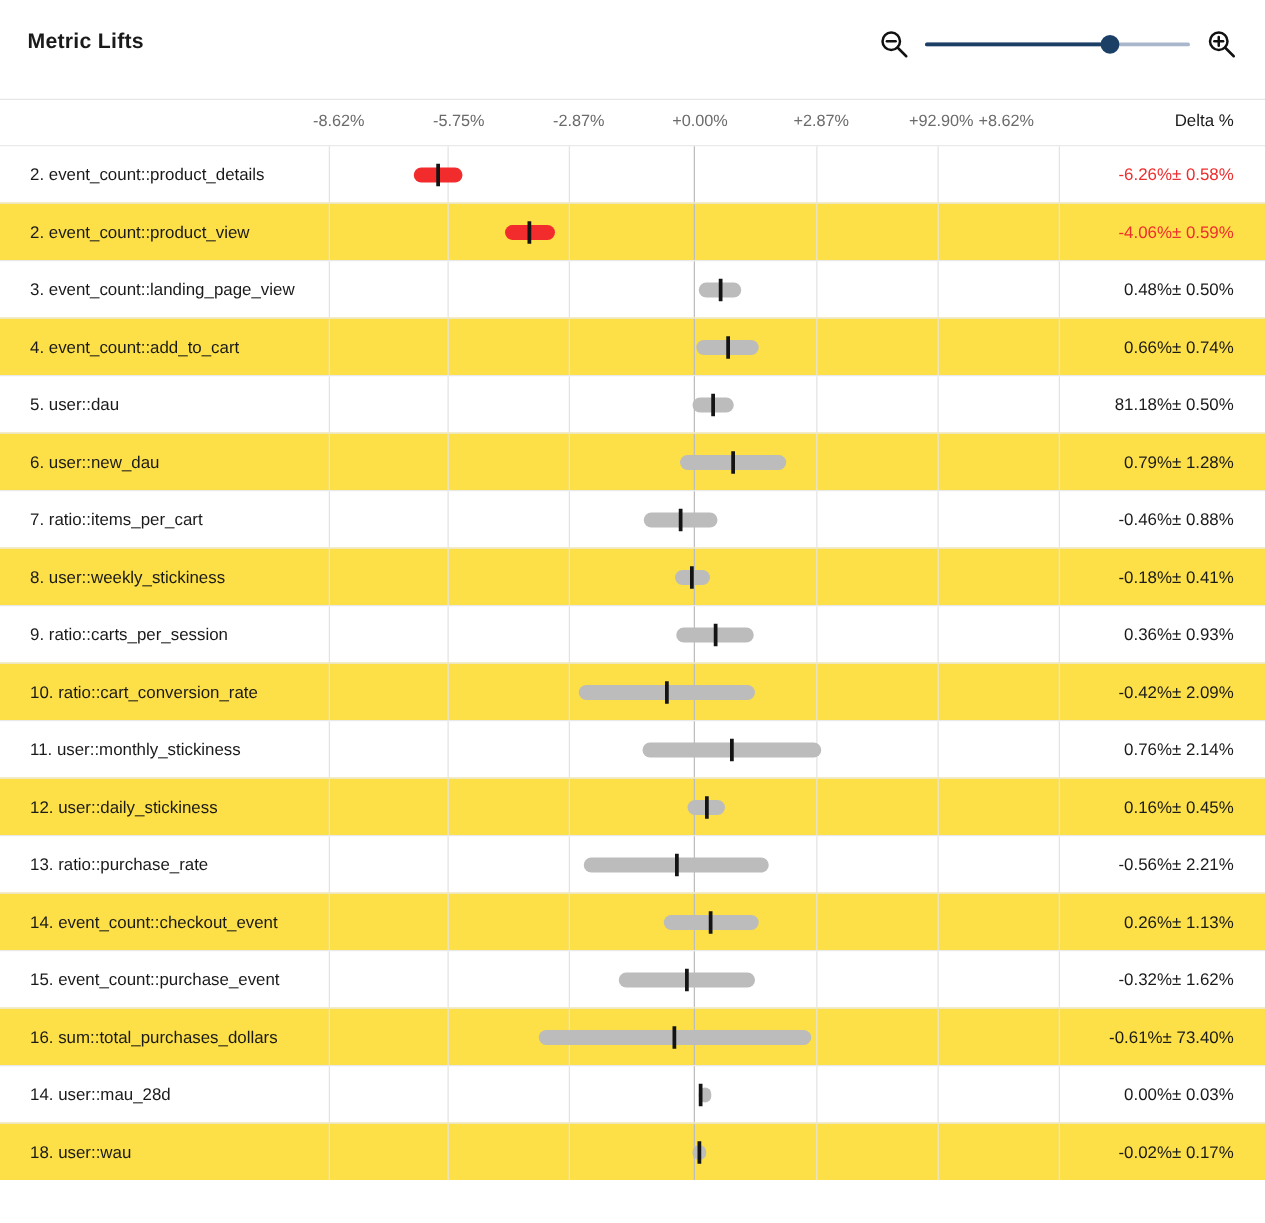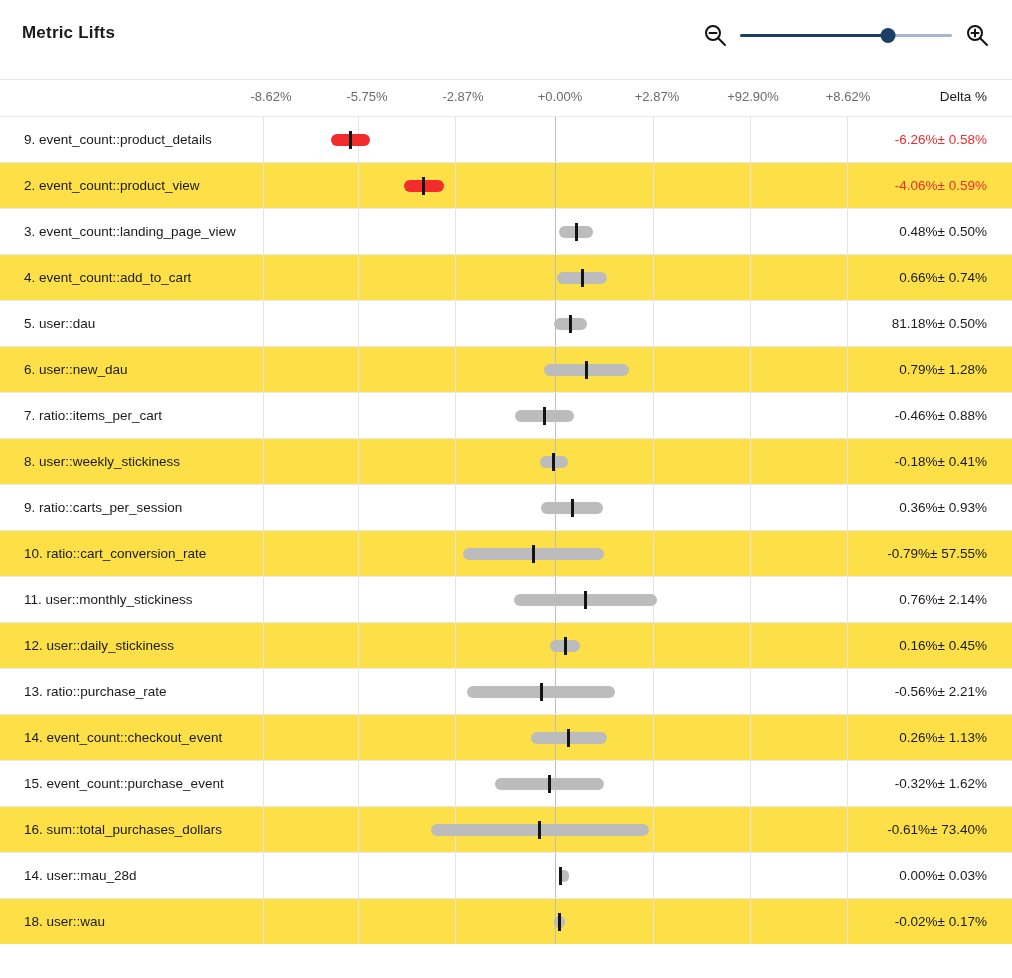--- a/index.html
+++ b/index.html
@@ -181,33 +181,33 @@
   </div>
 
   <div class="axis" id="axis">
     <div class="axis-delta-header">Delta %</div>
   <div class="axis-tick" style="left: 271px;">-8.62%</div>
       <div class="axis-tick" style="left: 367px;">-5.75%</div>
       <div class="axis-tick" style="left: 463px;">-2.87%</div>
       <div class="axis-tick" style="left: 560px;">+0.00%</div>
       <div class="axis-tick" style="left: 657px;">+2.87%</div>
       <div class="axis-tick" style="left: 753px;">+92.90%</div>
-      <div class="axis-tick" style="left: 848px;">+8.62%</div>
+      <div class="axis-tick" style="left: 805px;">+8.62%</div>
     </div>
 
   <div class="table" id="table">
       <div class="row odd">
         <div class="gridline" style="left: 263px;"></div>
         <div class="gridline" style="left: 358px;"></div>
         <div class="gridline" style="left: 455px;"></div>
         <div class="gridline zero" style="left: 555px;"></div>
         <div class="gridline" style="left: 653px;"></div>
         <div class="gridline" style="left: 750px;"></div>
         <div class="gridline" style="left: 847px;"></div>
-        <div class="row-label">9. event_count::product_details</div>
+        <div class="row-label">2. event_count::product_details</div>
         <div class="ci-bar sig" style="left: 330.677px; width: 38.891px;"></div>
         <div class="ci-marker" style="left: 348.623px;"></div>
         <div class="row-delta neg-sig">-6.26%± 0.58%</div>
       </div>
       <div class="row even">
         <div class="gridline" style="left: 263px;"></div>
         <div class="gridline" style="left: 358px;"></div>
         <div class="gridline" style="left: 455px;"></div>
         <div class="gridline zero" style="left: 555px;"></div>
         <div class="gridline" style="left: 653px;"></div>
@@ -313,21 +313,21 @@
         <div class="gridline" style="left: 263px;"></div>
         <div class="gridline" style="left: 358px;"></div>
         <div class="gridline" style="left: 455px;"></div>
         <div class="gridline zero" style="left: 555px;"></div>
         <div class="gridline" style="left: 653px;"></div>
         <div class="gridline" style="left: 750px;"></div>
         <div class="gridline" style="left: 847px;"></div>
         <div class="row-label">10. ratio::cart_conversion_rate</div>
         <div class="ci-bar" style="left: 463.443px; width: 140.142px;"></div>
         <div class="ci-marker" style="left: 532.014px;"></div>
-        <div class="row-delta neutral">-0.79%± 57.55%</div>
+        <div class="row-delta neutral">-0.42%± 2.09%</div>
       </div>
       <div class="row odd">
         <div class="gridline" style="left: 263px;"></div>
         <div class="gridline" style="left: 358px;"></div>
         <div class="gridline" style="left: 455px;"></div>
         <div class="gridline zero" style="left: 555px;"></div>
         <div class="gridline" style="left: 653px;"></div>
         <div class="gridline" style="left: 750px;"></div>
         <div class="gridline" style="left: 847px;"></div>
         <div class="row-label">11. user::monthly_stickiness</div>

